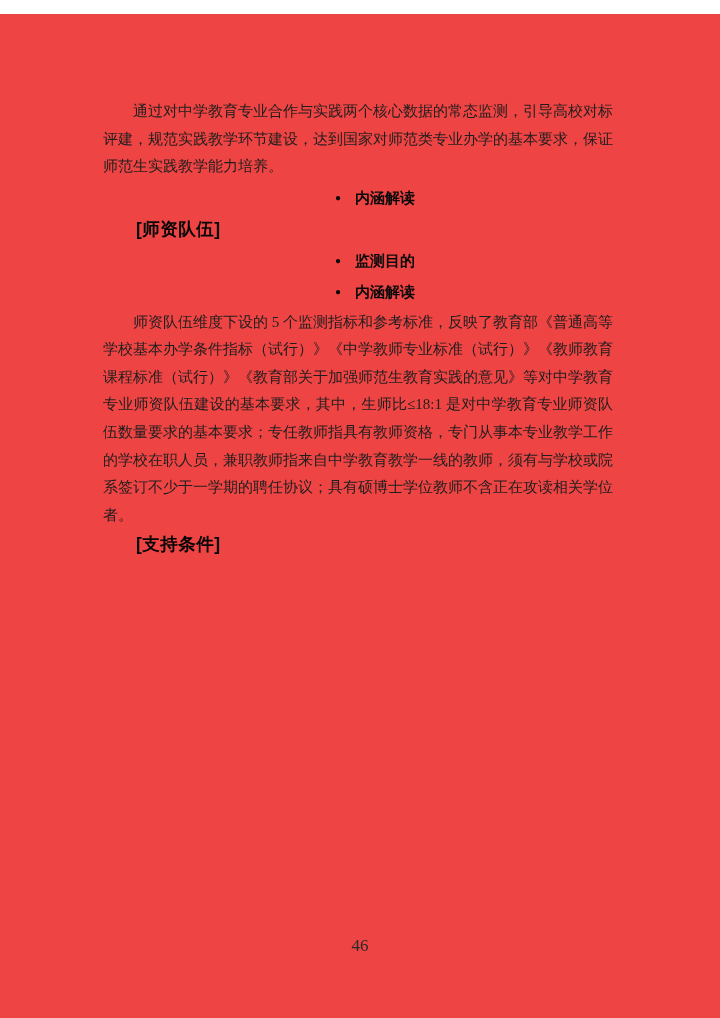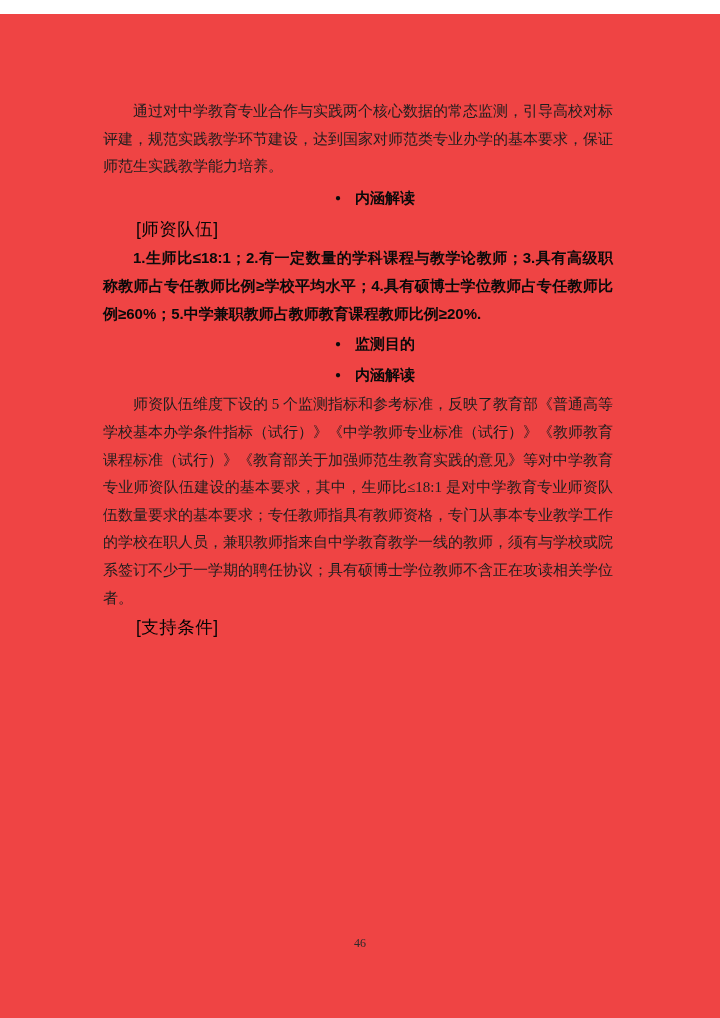--- a/index.html
+++ b/index.html
@@ -51,52 +51,51 @@
     display: inline-block;
     font-size: 10px;
     vertical-align: 2px;
     margin-right: 14px;
   }
   .bracket-header {
     margin: 0;
     padding-left: 33px;
     font-size: 17.5px;
     line-height: 30px;
-    font-weight: 400;
+    font-weight: 700;
     letter-spacing: 0.5px;
     color: #050505;
     font-family: "Liberation Sans", "DejaVu Sans", sans-serif;
   }
   .footer {
     position: absolute;
     left: 0;
     top: 922px;
     width: 100%;
     text-align: center;
-    font-size: 12px;
+    font-size: 17px;
     color: #2a2a2a;
     font-family: "Liberation Serif", "DejaVu Serif", serif;
   }
 </style>
 </head>
 <body>
 
 <div class="page">
   <div class="content">
 
     <p class="para">通过对中学教育专业合作与实践两个核心数据的常态监测，引导高校对标评建，规范实践教学环节建设，达到国家对师范类专业办学的基本要求，保证师范生实践教学能力培养。</p>
 
     <div class="bullet-header">
       <span class="bullet">●</span><span>内涵解读</span>
     </div>
 
 
     <div class="bracket-header">[师资队伍]</div>
 
-    <p class="bold-list">1.生师比≤18:1；2.有一定数量的学科课程与教学论教师；3.具有高级职称教师占专任教师比例≥学校平均水平；4.具有硕博士学位教师占专任教师比例≥60%；5.中学兼职教师占教师教育课程教师比例≥20%.</p>
 
     <div class="bullet-header">
       <span class="bullet">●</span><span>监测目的</span>
     </div>
 
 
     <div class="bullet-header">
       <span class="bullet">●</span><span>内涵解读</span>
     </div>
 

